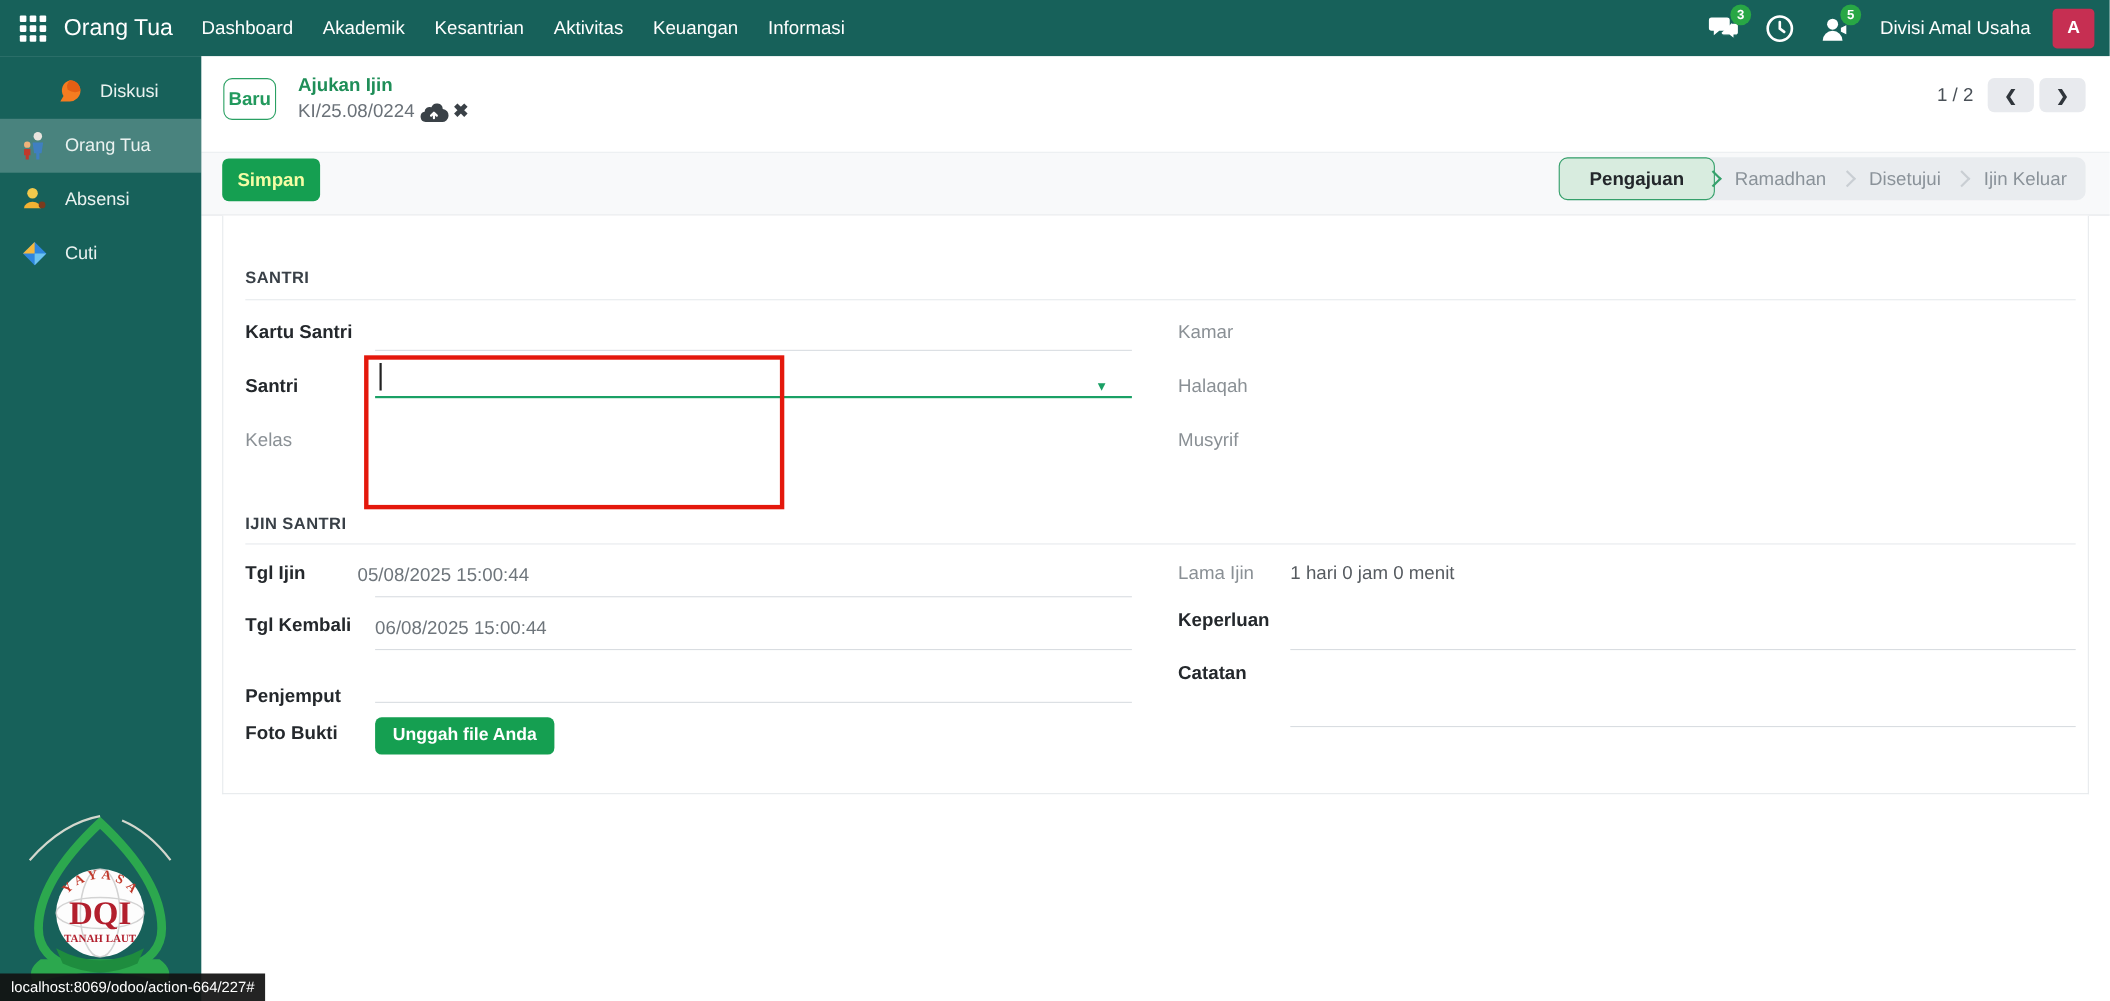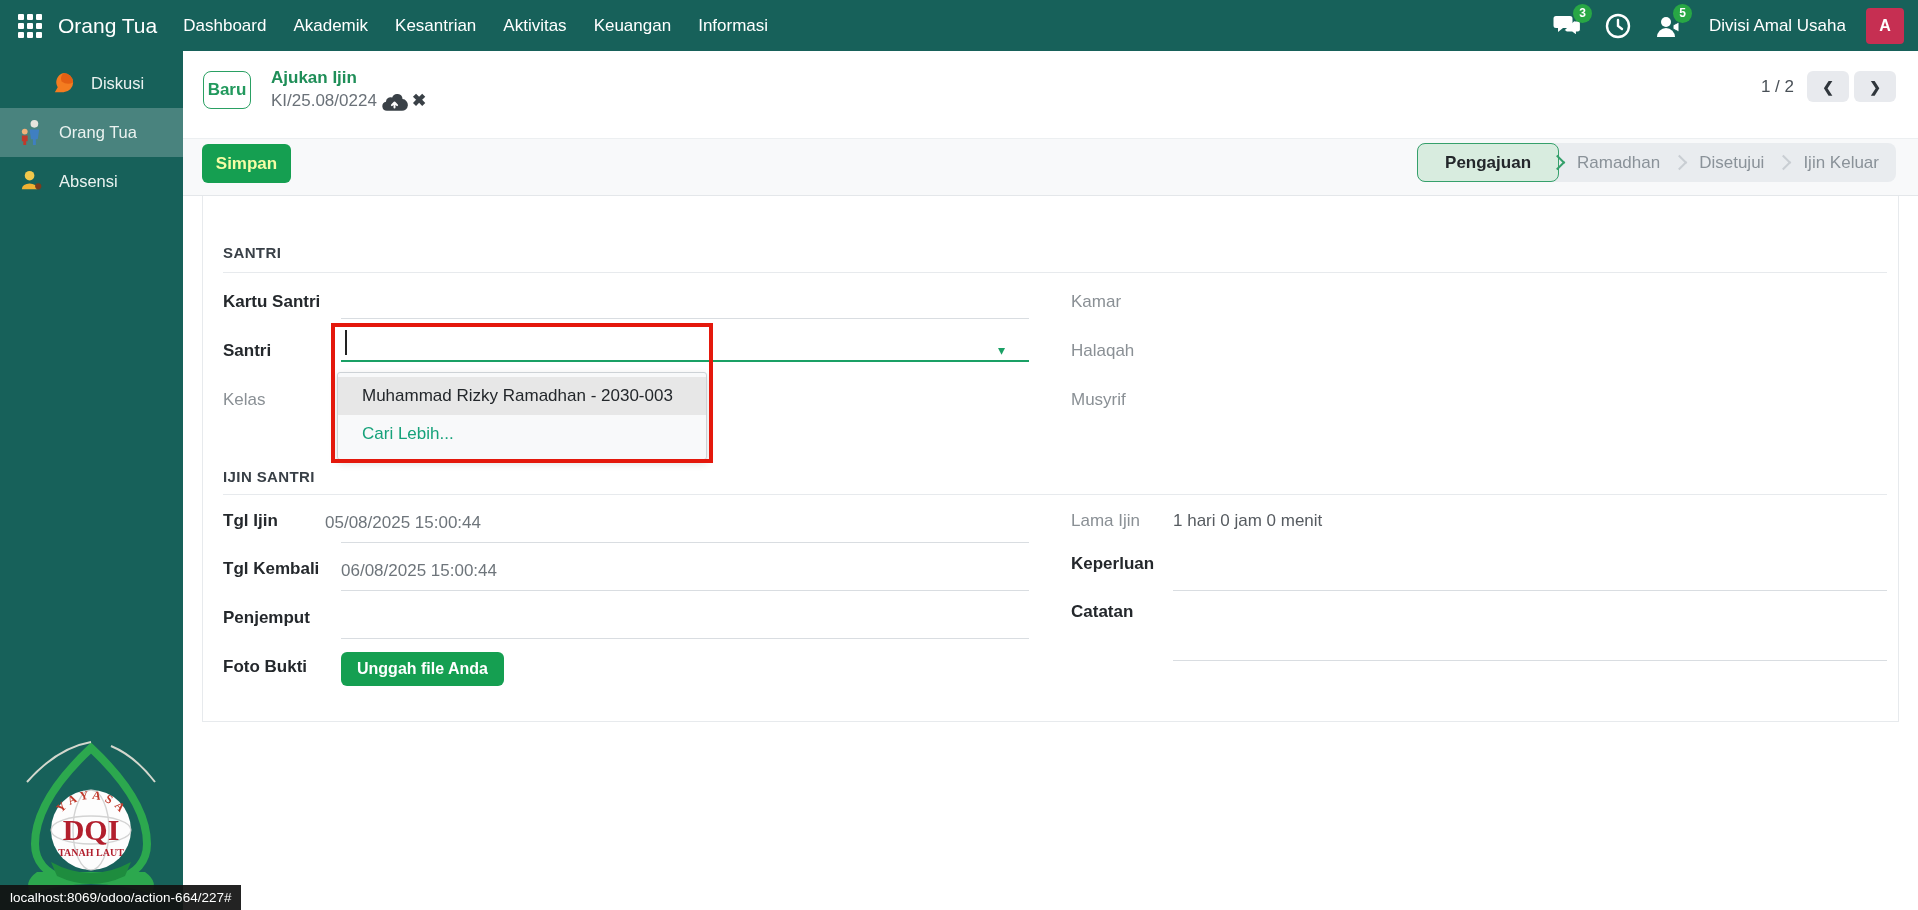--- a/index.html
+++ b/index.html
@@ -135,20 +135,28 @@
     <span>Orang Tua</span>
   </div>
   <div class="side-item">
     <svg viewBox="0 0 28 28">
       <circle cx="12" cy="8" r="5" fill="#f2c94c"></circle>
       <path d="M4 22 a8 6 0 0 1 16 0 z" fill="#f2b233"></path>
       <circle cx="21" cy="19" r="3.2" fill="#7a3b1d"></circle>
     </svg>
     <span>Absensi</span>
   </div>
+  <div class="side-item">
+    <svg viewBox="0 0 28 28">
+      <path d="M3 14 L14 3 L25 14 L14 25 z" fill="#2e86de"></path>
+      <path d="M3 14 L14 3 L14 14 z" fill="#f5b83d"></path>
+      <path d="M14 14 L25 14 L14 25 z" fill="#6cc3f0"></path>
+    </svg>
+    <span>Cuti</span>
+  </div>
 
   <div class="logo-wrap">
     <svg viewBox="0 0 168 172" width="168" height="172">
       <path d="M20 160 q-8 -14 6 -22 q-4 -60 58 -118 q62 58 58 118 q14 8 6 22 q-32 -14 -64 -14 q-32 0 -64 14 z" fill="none" stroke="#2ca84e" stroke-width="0"></path>
       <path d="M84 14 C 52 44, 28 78, 28 110 C 28 128, 40 140, 56 144 L 112 144 C 128 140, 140 128, 140 110 C 140 78, 116 44, 84 14 z" fill="none" stroke="#2ca84e" stroke-width="8"></path>
       <path d="M30 138 q-14 10 -6 22 q28 -10 60 -10 q32 0 60 10 q8 -12 -6 -22" fill="#2ca84e"></path>
       <path d="M44 128 q40 22 80 0 l-6 14 q-34 16 -68 0 z" fill="#1e8c3e"></path>
       <circle cx="84" cy="96" r="40" fill="#fdfdfd"></circle>
       <g stroke="#c9c9c9" stroke-width="1.4" fill="none" opacity=".8">
         <ellipse cx="84" cy="96" rx="40" ry="14"></ellipse>
@@ -215,39 +223,35 @@
   <div class="text-cursor" style="left:142px; top:134px;"></div>
   <div class="green-uline" style="left:138px; top:164px; width:688px;"></div>
   <span class="caret-down" style="left:795px; top:146px;">▾</span>
 
   <div class="lbl gray" style="left:20px; top:194px;">Kelas</div>
 
   <div class="lbl gray" style="left:868px; top:96px;">Kamar</div>
   <div class="lbl gray" style="left:868px; top:145px;">Halaqah</div>
   <div class="lbl gray" style="left:868px; top:194px;">Musyrif</div>
 
-  <div class="ddown">
-    <div class="dd-item">Muhammad Rizky Ramadhan - 2030-003</div>
-    <div class="dd-more">Cari Lebih...</div>
-  </div>
 
   <div class="annotation"></div>
 
   <div class="sec-title" style="left:20px; top:272px;">IJIN SANTRI</div>
   <div class="sec-line" style="top:298px;"></div>
 
   <div class="lbl" style="left:20px; top:315px;">Tgl Ijin</div>
   <div class="val" style="left:122px; top:317px;">05/08/2025 15:00:44</div>
   <div class="uline" style="left:138px; top:346px; width:688px;"></div>
 
   <div class="lbl" style="left:20px; top:363px;">Tgl Kembali</div>
   <div class="val" style="left:138px; top:365px;">06/08/2025 15:00:44</div>
   <div class="uline" style="left:138px; top:394px; width:688px;"></div>
 
-  <div class="lbl" style="left:20px; top:412px;text-align:right;">Penjemput</div>
+  <div class="lbl" style="left:20px; top:427px;text-align:right;">Penjemput</div>
   <div class="uline" style="left:138px; top:442px; width:688px;"></div>
 
   <div class="lbl" style="left:20px; top:461px;">Foto Bukti</div>
   <button class="btn-upload">Unggah file Anda</button>
 
   <div class="lbl gray" style="left:868px; top:315px;">Lama Ijin</div>
   <div class="val dark" style="left:970px; top:315px;">1 hari 0 jam 0 menit</div>
 
   <div class="lbl" style="left:868px; top:358px;">Keperluan</div>
   <div class="uline" style="left:970px; top:394px; width:714px;"></div>

